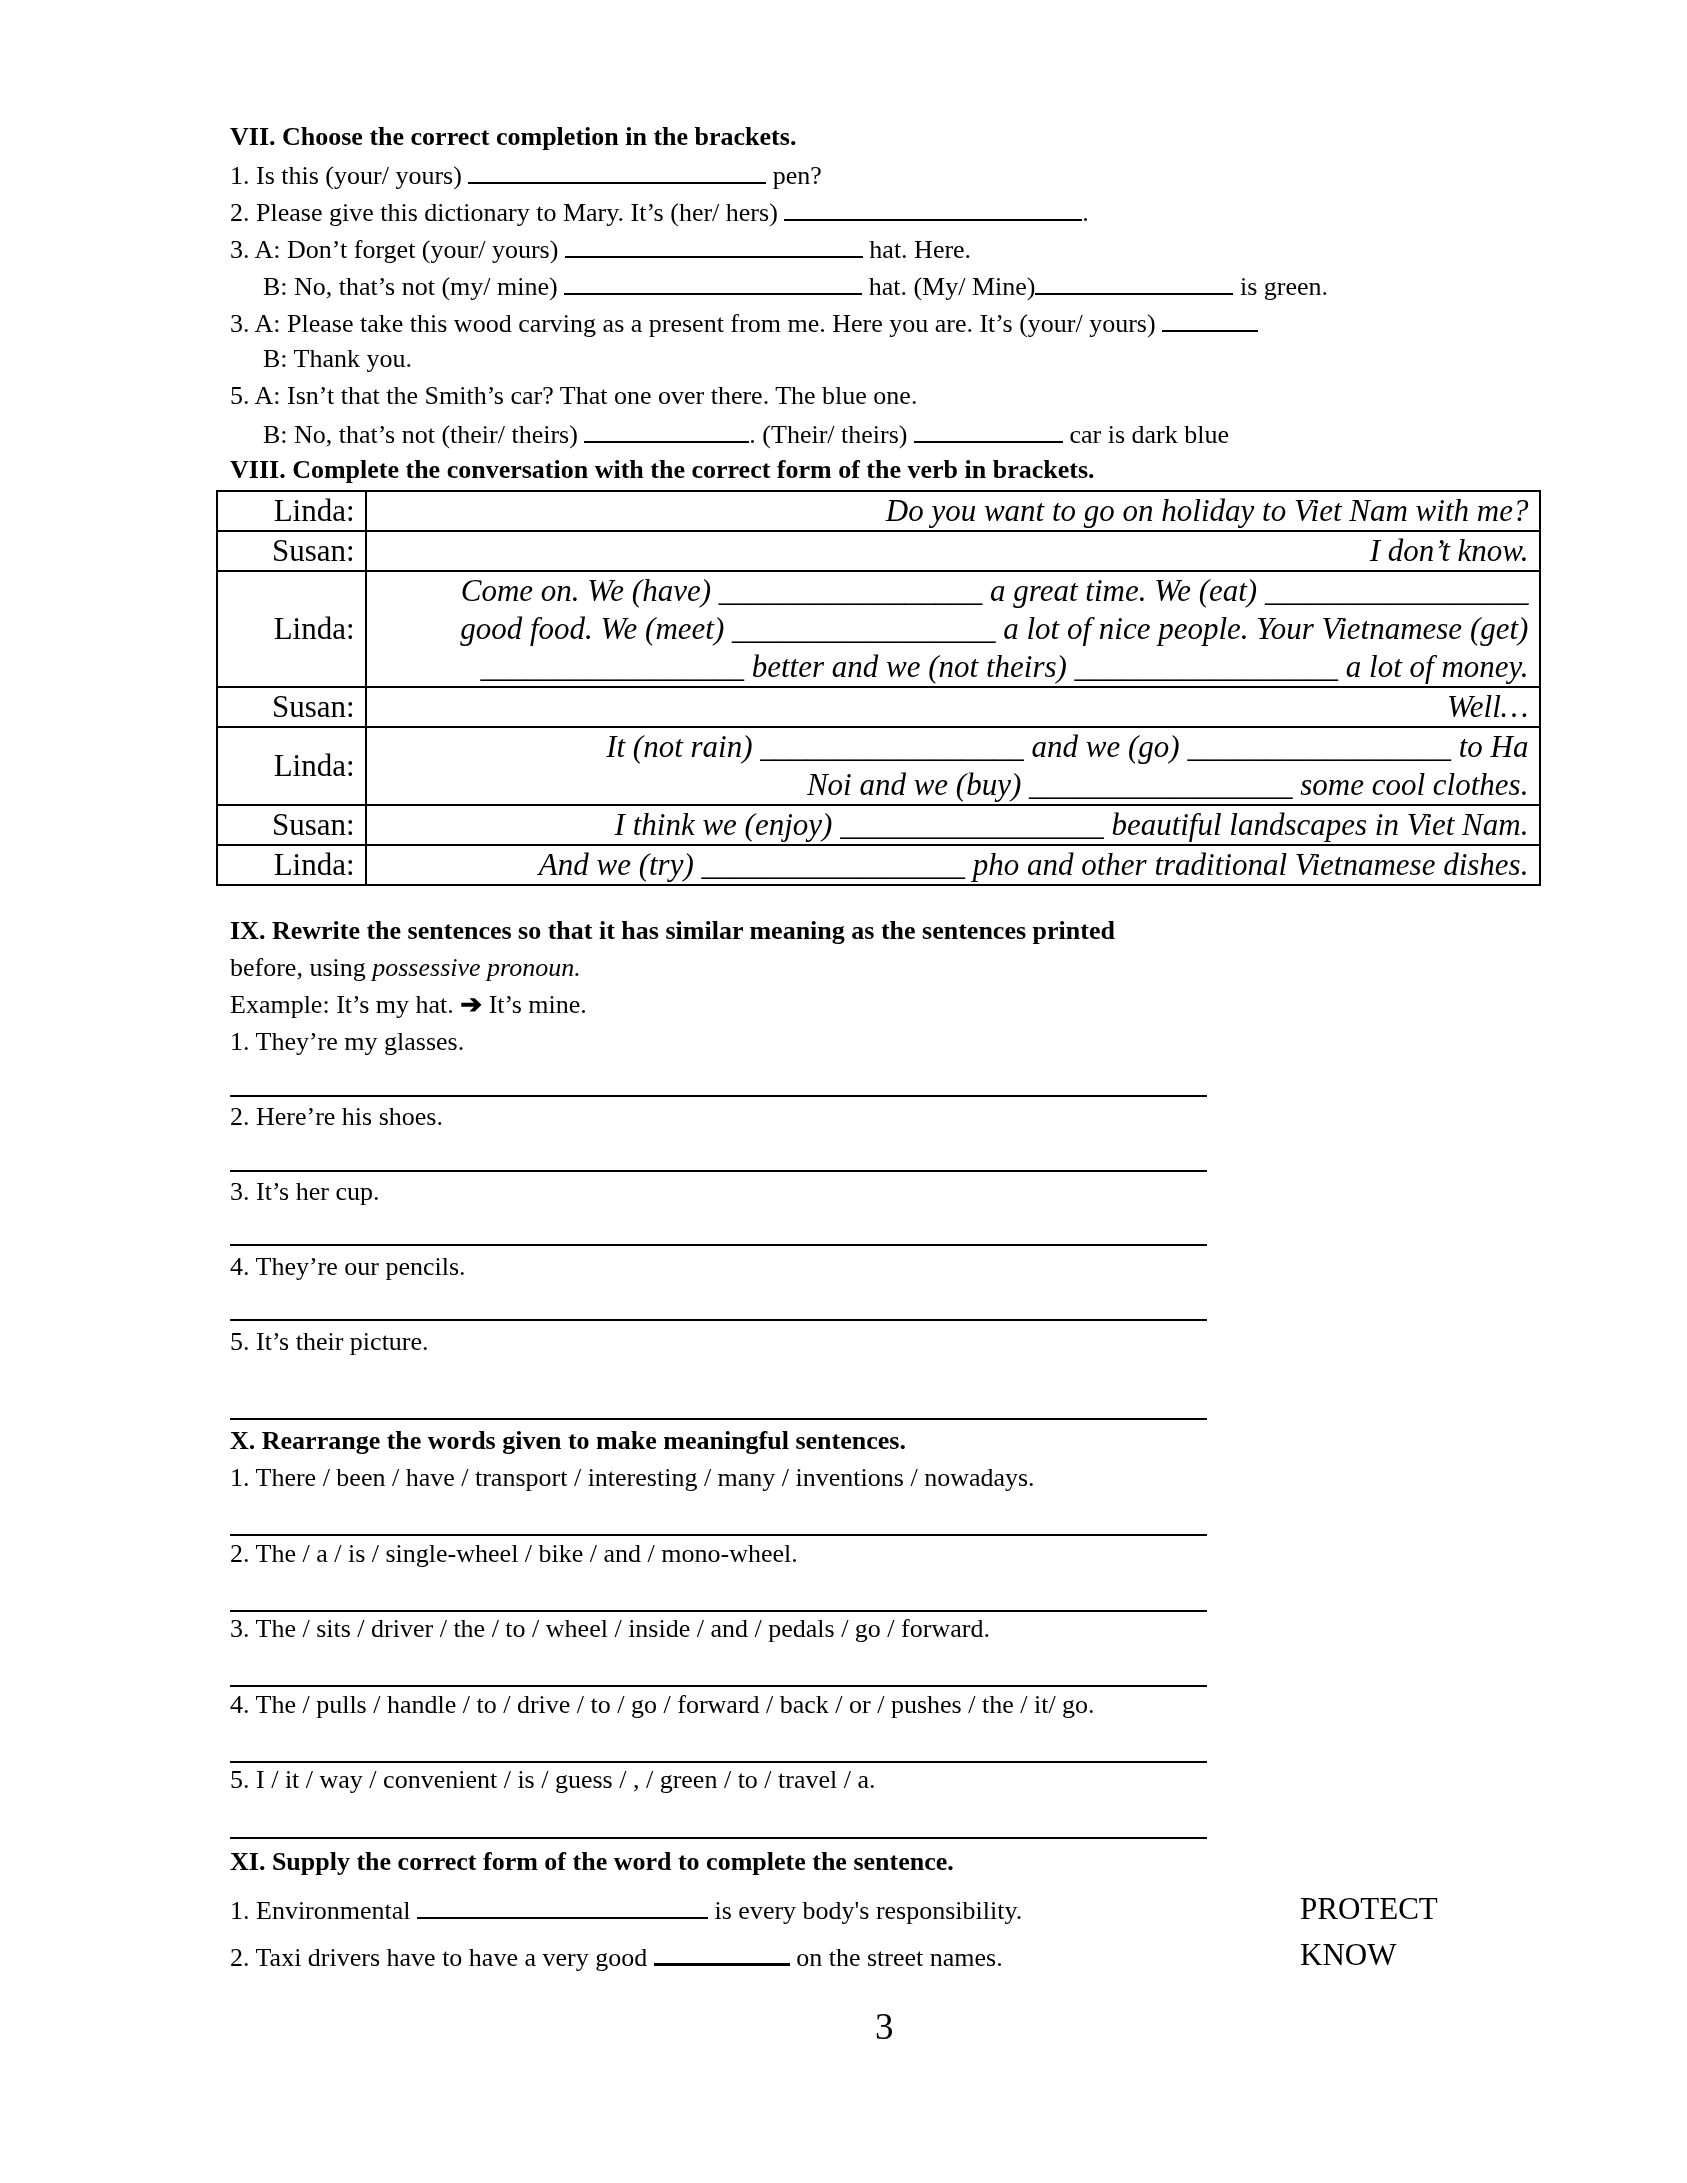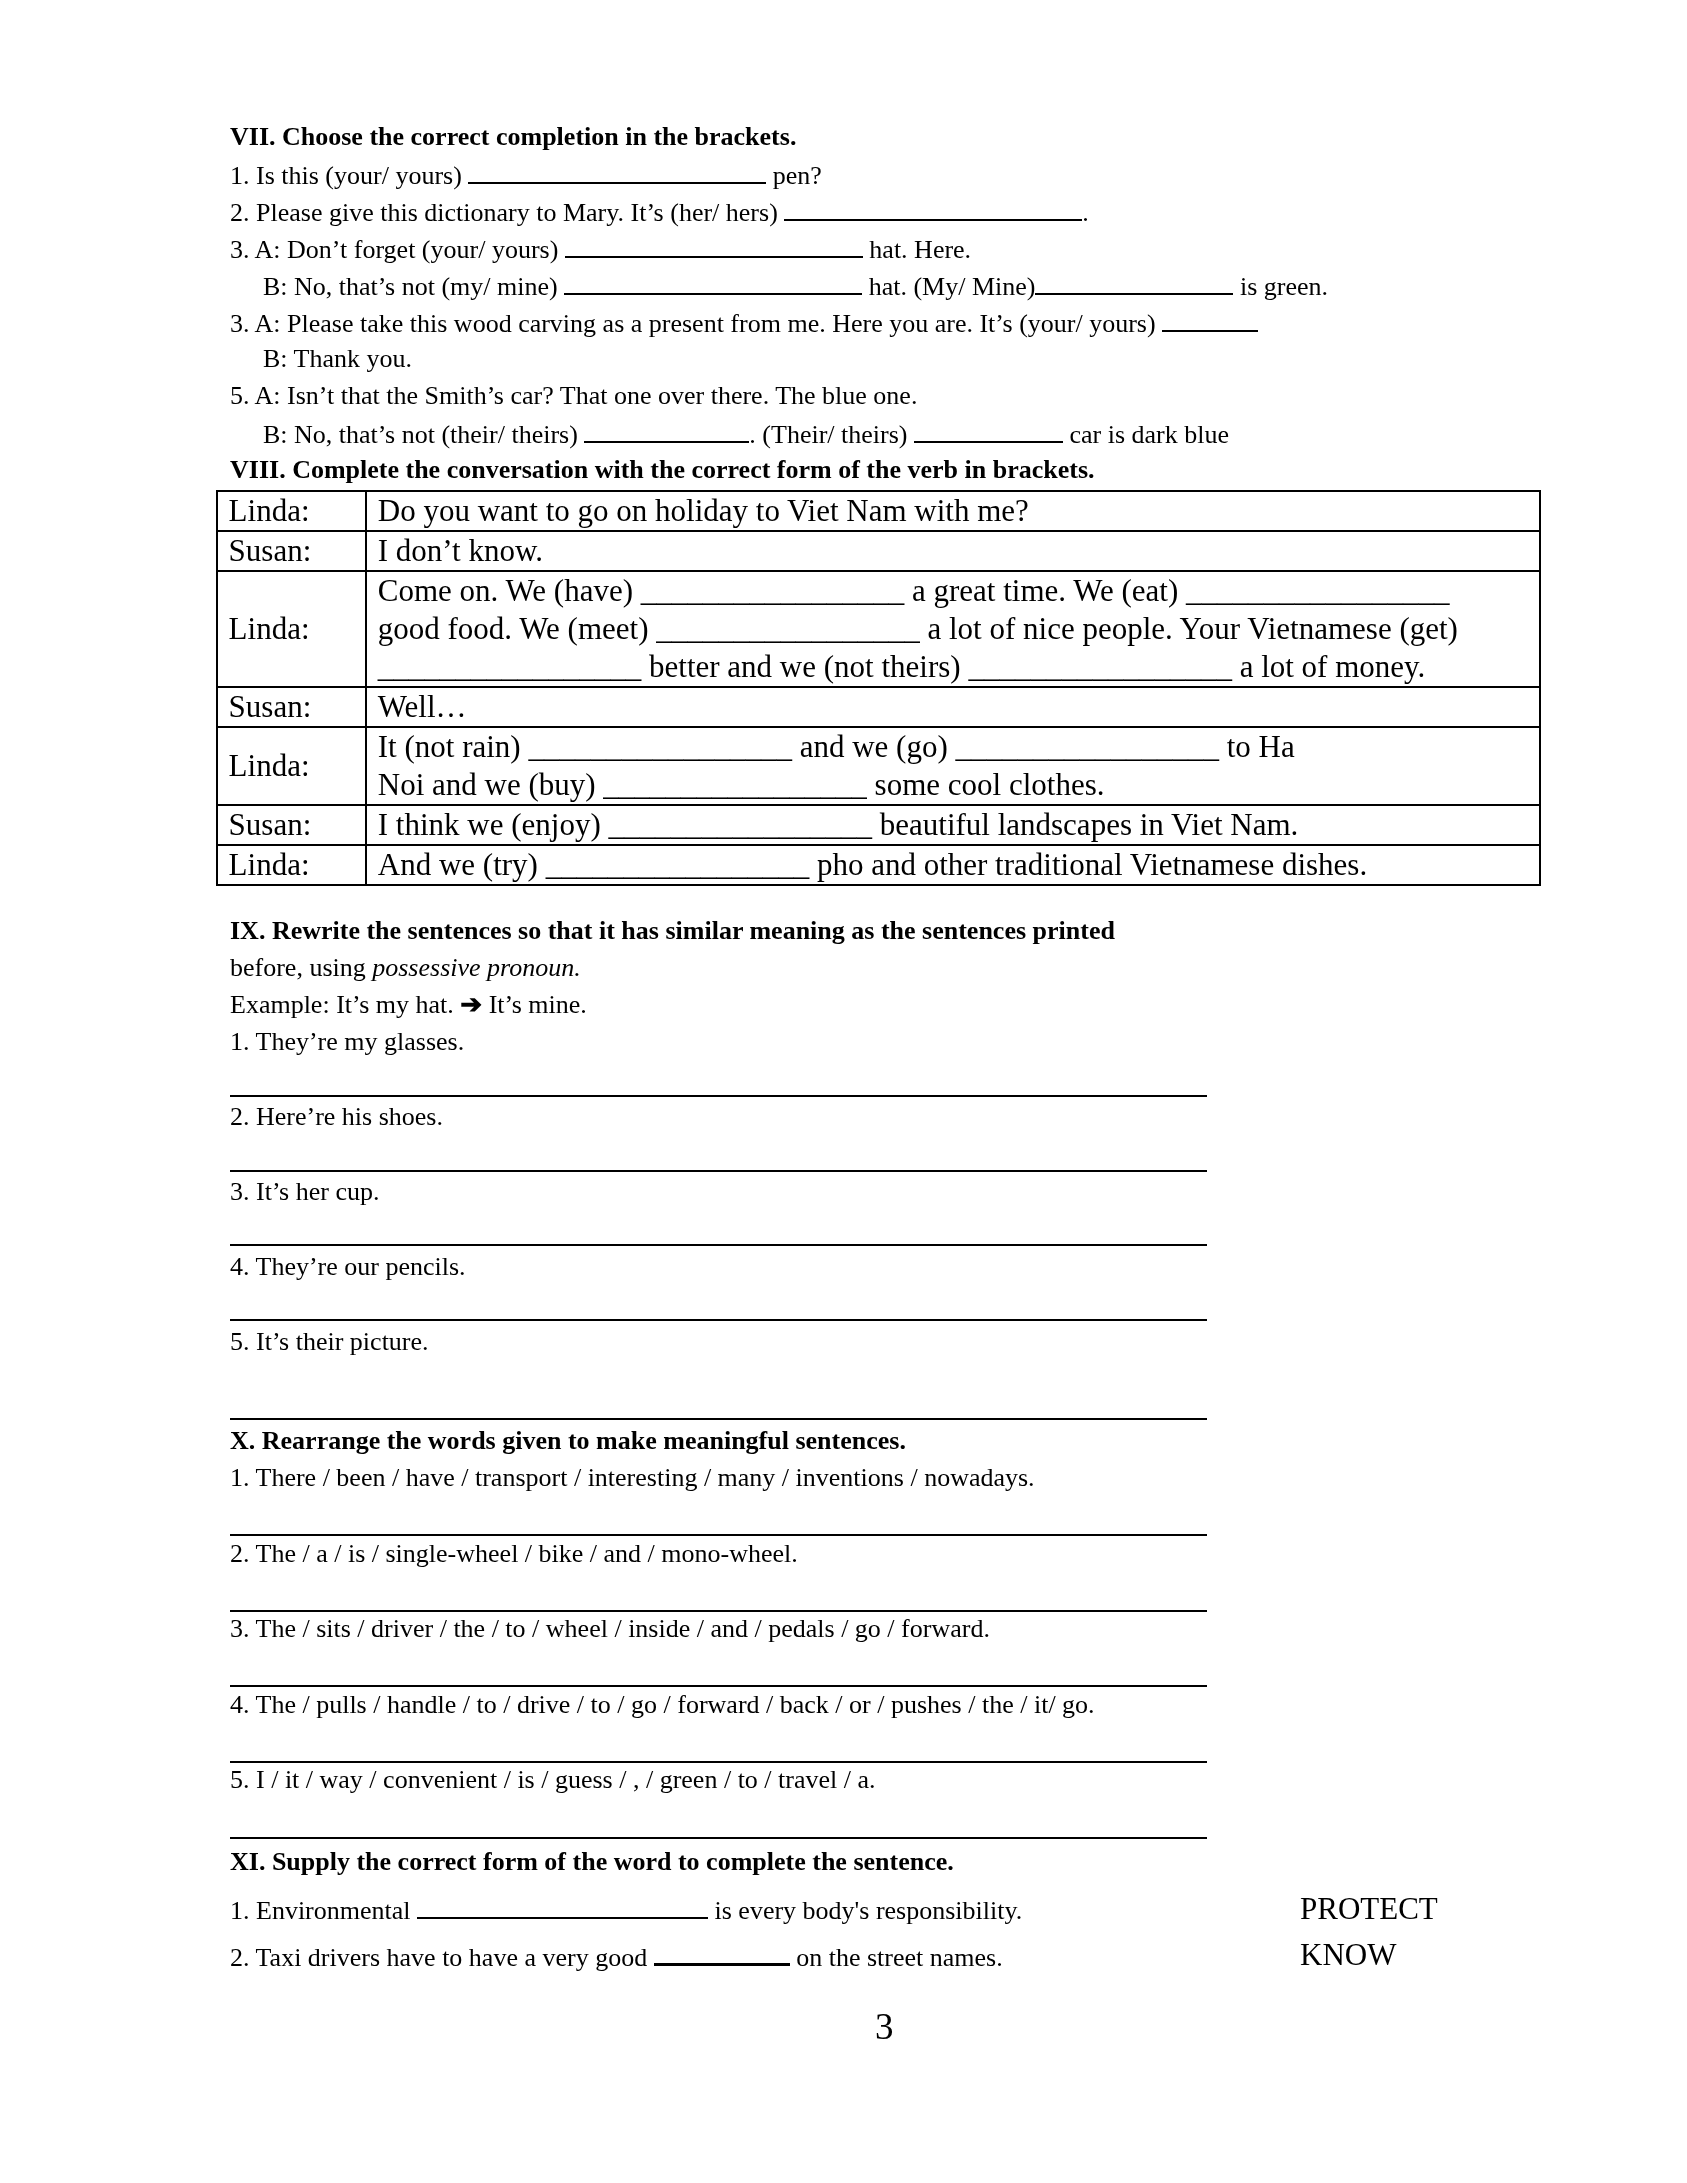--- a/index.html
+++ b/index.html
@@ -6,23 +6,23 @@
   body { width:1687px; height:2183px; position:relative; overflow:hidden;
          font-family:"Liberation Serif","DejaVu Serif",serif; color:#000; }
   .page { position:absolute; left:0; top:0; width:1687px; height:2183px; }
   .line { position:absolute; left:230px; font-size:26px; line-height:37px; white-space:pre; }
   .bold { font-weight:bold; }
   .indent { left:263px; }
   .blank { display:inline-block; border-bottom:2px solid #000; height:26.5px; vertical-align:baseline; }
   .answer-line { position:absolute; left:230px; width:977px; border-top:2.6px solid #000; height:0; }
   table.conv { position:absolute; left:216px; top:490px; width:1325px; border-collapse:collapse;
                font-size:31px; line-height:38px; }
-  table.conv td { border:2.6px solid #000; padding:0 10.6px; vertical-align:middle; }
+  table.conv td { border:2.6px solid #000; padding:0 10.6px; vertical-align:middle;text-align:right; }
   table.conv td.speaker { width:126px; }
-  .rowtext { white-space:pre-wrap; }
+  .rowtext { white-space:pre-wrap;font-style:italic; }
   .right-word { position:absolute; left:1300px; font-size:31px; line-height:37px; }
   .pagenum { position:absolute; left:875px; top:2005px; font-size:37px; }
   .arrow { font-weight:bold; }
   em { font-style:italic; }
 </style>
 </head>
 <body>
 
 <div class="page">
 

